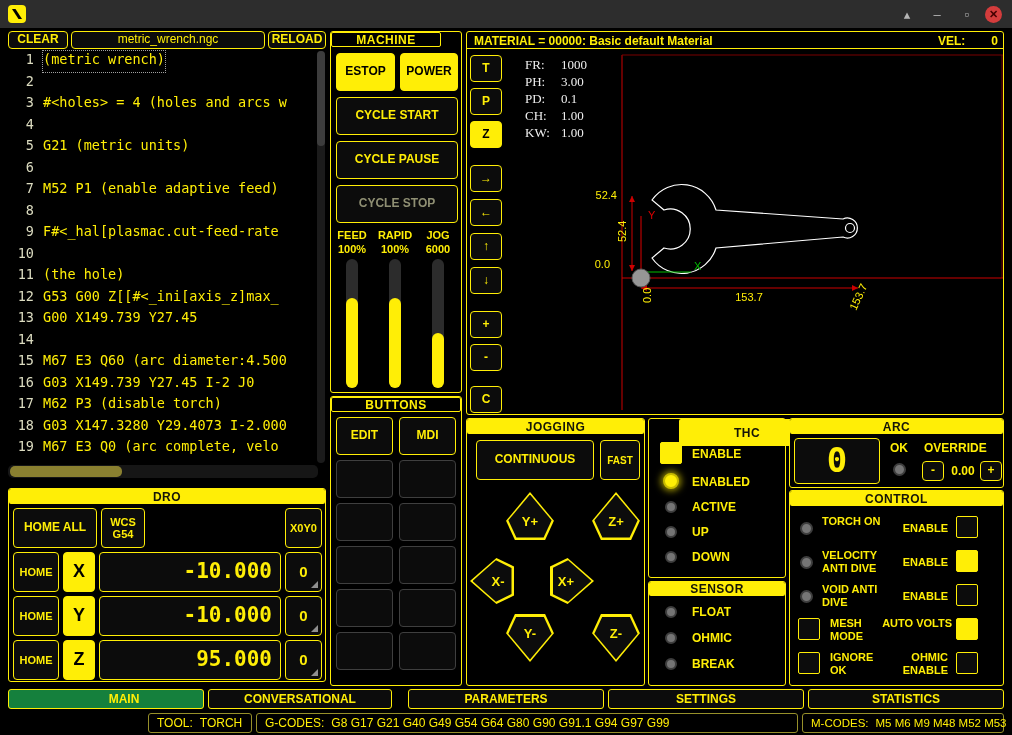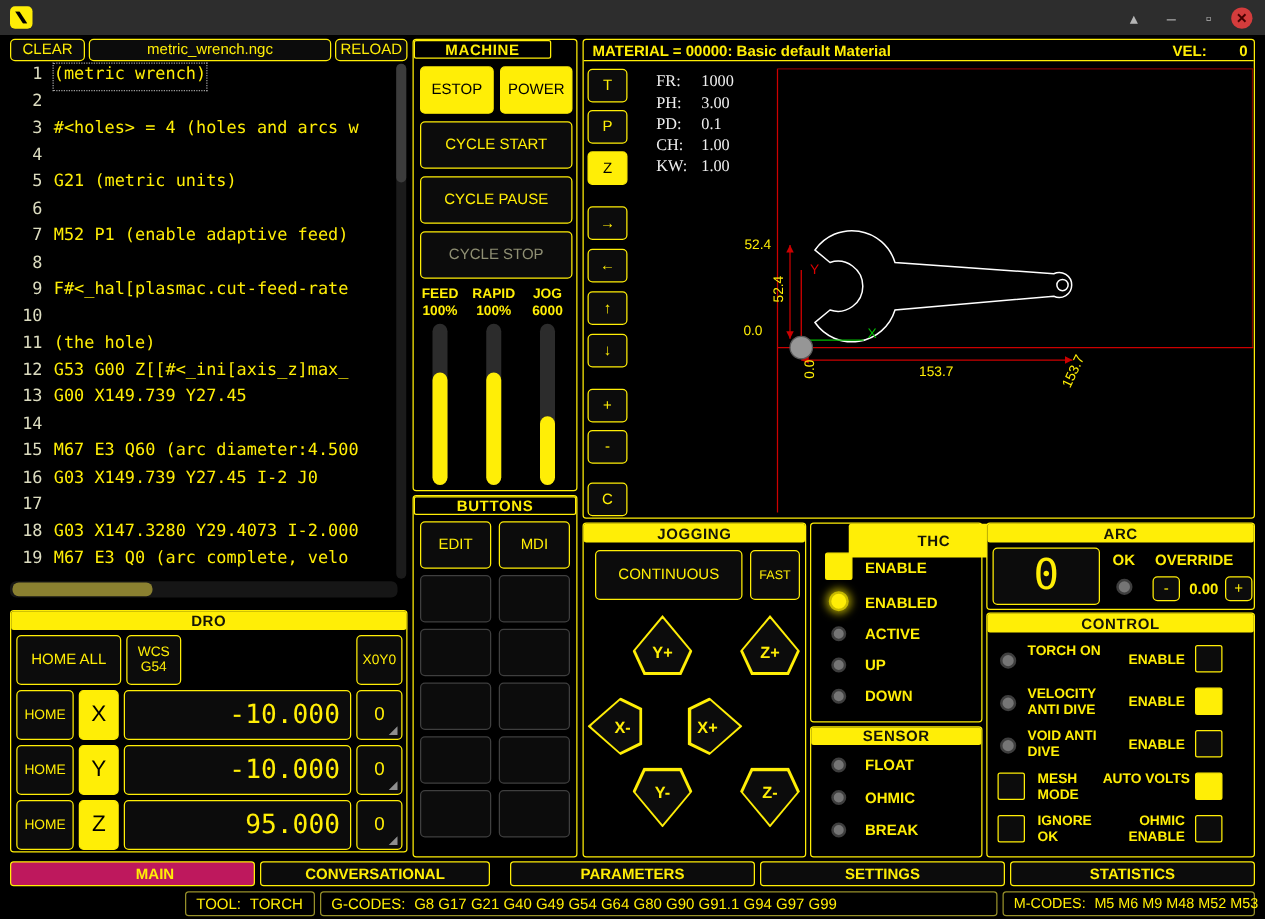--- a/index.html
+++ b/index.html
@@ -1,20 +1,20 @@
 <!DOCTYPE html>
 <html><head>
 <meta charset="utf-8">
 <style>
   * { margin:0; padding:0; box-sizing:border-box; }
   html,body { width:1012px; height:735px; }
   body { background:#000; font-family:"Liberation Sans",sans-serif; position:relative; overflow:hidden; }
   .abs { position:absolute; }
   .btn { position:absolute; background:#0c0c0c; border:1px solid #ffee06; border-radius:4px; color:#ffee06;
-         display:flex; align-items:center; justify-content:center; font-weight:normal; font-size:12px; text-align:center; line-height:1.1; }
+         display:flex; align-items:center; justify-content:center; font-weight:bold; font-size:12px; text-align:center; line-height:1.1; }
   .btn.filled { background:#ffee06; color:#000; }
   .btn.disabled { color:#8f8f73; }
   .btn.empty { border-color:#3f3f3f; }
   .panel { position:absolute; border:1px solid #ffee06; border-radius:3px; background:#000; }
   .hdr { position:absolute; background:#ffee06; color:#151508; font-weight:bold; font-size:12px;
          display:flex; align-items:center; justify-content:center; border-radius:2px; letter-spacing:.5px; }
   .hdr-dark { position:absolute; border:1px solid #ffee06; border-radius:2px; background:#000; color:#ffee06;
          font-weight:bold; font-size:12px; display:flex; align-items:center; justify-content:center; letter-spacing:.5px; }
   .led { position:absolute; border-radius:50%; background:#757575; border:2px solid #3e3e3e; }
   .led.on { background:#ffee06; border-color:#c7ba00; box-shadow:0 0 7px 2px rgba(255,238,6,.65); }
@@ -34,21 +34,21 @@
   .sh-up, .sh-up .in { clip-path:polygon(50% 0%,96% 60%,79% 100%,21% 100%,4% 60%); }
   .sh-down, .sh-down .in { clip-path:polygon(21% 0%,79% 0%,96% 40%,50% 100%,4% 40%); }
   .sh-left, .sh-left .in { clip-path:polygon(0% 50%,60% 4%,100% 21%,100% 79%,60% 96%); }
   .sh-right, .sh-right .in { clip-path:polygon(40% 4%,100% 50%,40% 96%,0% 79%,0% 21%); }
   .sh-up span { margin-top:10px; } .sh-down span { margin-bottom:10px; }
   .sh-left span { margin-left:12px; } .sh-right span { margin-right:12px; }
   .track { position:absolute; width:12px; background:#2c2c2c; border-radius:6px; }
   .fill { position:absolute; width:12px; background:#ffee06; border-radius:6px; }
   .tab { position:absolute; height:20px; border:1px solid #ffee06; border-radius:3px; background:#0c0c0c;
          color:#ffee06; font-weight:bold; font-size:12px; display:flex; align-items:center; justify-content:center; }
-  .tab.active { background:#be185d;padding-left:36px; }
+  .tab.active { background:#15803d;padding-left:36px; }
   .seg { position:absolute; height:20px; border:1px solid #97902a; border-radius:3px; display:flex; align-items:center;
          gap:7px; padding:0 8px; color:#ffee06; font-size:12px; white-space:nowrap; }
   .titlebar { position:absolute; left:0; top:0; width:1012px; height:28px; background:#2d2d2d;
               display:flex; align-items:center; }
   .wbtn { width:24px; text-align:center; color:#b5b5b5; font-size:13px; }
   .close { width:17px; height:17px; border-radius:50%; background:#d43c3c; color:#400; font-size:11px; font-weight:bold;
            display:flex; align-items:center; justify-content:center; }
   .seltri { position:absolute; right:3px; bottom:3px; width:0; height:0;
             border-left:7px solid transparent; border-bottom:7px solid #8f8f8f; }
   .info-line { display:flex; color:#efefef; font-family:Liberation Serif, serif; font-size:13px; height:17px; }
@@ -83,21 +83,21 @@
 <div class="gline" style="top:180px"><span class="gnum">7</span><span class="gtext">M52 P1 (enable adaptive feed)</span></div>
 <div class="gline" style="top:201.5px"><span class="gnum">8</span><span class="gtext"></span></div>
 <div class="gline" style="top:223px"><span class="gnum">9</span><span class="gtext">F#&lt;_hal[plasmac.cut-feed-rate</span></div>
 <div class="gline" style="top:244.5px"><span class="gnum">10</span><span class="gtext"></span></div>
 <div class="gline" style="top:266px"><span class="gnum">11</span><span class="gtext">(the hole)</span></div>
 <div class="gline" style="top:287.5px"><span class="gnum">12</span><span class="gtext">G53 G00 Z[[#&lt;_ini[axis_z]max_</span></div>
 <div class="gline" style="top:309px"><span class="gnum">13</span><span class="gtext">G00 X149.739 Y27.45</span></div>
 <div class="gline" style="top:330.5px"><span class="gnum">14</span></div>
 <div class="gline" style="top:352px"><span class="gnum">15</span><span class="gtext">M67 E3 Q60 (arc diameter:4.500</span></div>
 <div class="gline" style="top:373.5px"><span class="gnum">16</span><span class="gtext">G03 X149.739 Y27.45 I-2 J0</span></div>
-<div class="gline" style="top:395px"><span class="gnum">17</span></div>
+<div class="gline" style="top:395px"><span class="gnum">17</span><span class="gtext">M62 P3 (disable torch)</span></div>
 <div class="gline" style="top:416.5px"><span class="gnum">18</span><span class="gtext">G03 X147.3280 Y29.4073 I-2.000</span></div>
 <div class="gline" style="top:438px"><span class="gnum">19</span><span class="gtext">M67 E3 Q0 (arc complete, velo</span></div>
 <div class="abs" style="left:317px;top:51px;width:8px;height:412px;background:#1b1b1b;border-radius:4px">
   <div style="position:absolute;left:0;top:0;width:8px;height:95px;background:#3c3c3c;border-radius:4px"></div>
 </div>
 <div class="abs" style="left:8px;top:465px;width:310px;height:13px;background:#161616;border-radius:5px">
   <div style="position:absolute;left:2px;top:1px;width:112px;height:11px;background:#8a8030;border-radius:5px"></div>
 </div>
 
 <div class="panel" style="left:330px;top:31px;width:132px;height:362px"></div>

